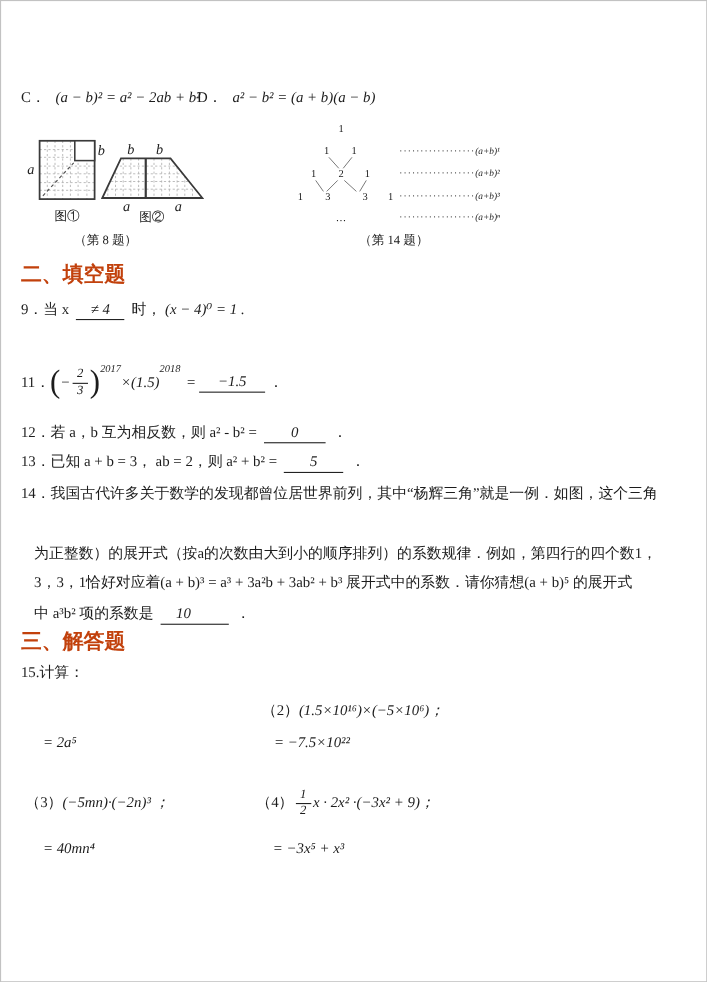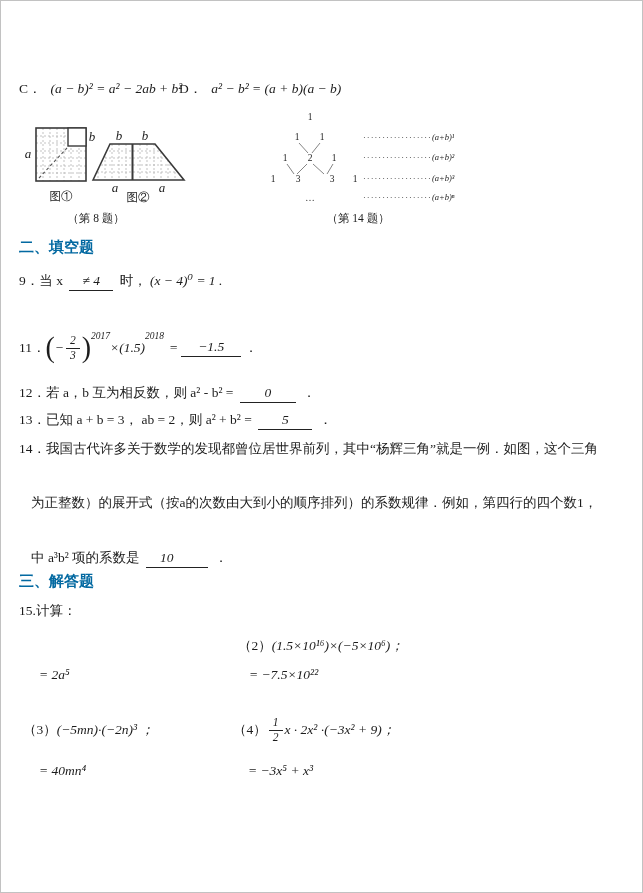--- a/index.html
+++ b/index.html
@@ -6,21 +6,21 @@
   html,body { background:#e8e8e8; }
   .page {
     position:relative; width:643px; height:893px;
     background:#ffffff; border:1px solid #c2c2c2;
     overflow:hidden;
     font-family:"Liberation Serif","DejaVu Serif",serif;
     color:#1c1c1c;
   }
   .t { position:absolute; font-size:13.5px; white-space:nowrap; line-height:1.25; }
   .math { font-style:italic; }
-  .hdr { font-family:"Liberation Sans","DejaVu Sans",sans-serif; font-weight:700; font-size:15px; color:#0369a1; }
+  .hdr { font-family:"Liberation Sans","DejaVu Sans",sans-serif; font-weight:700; font-size:19px; color:#c2410c; }
   .ans {
     display:inline-block; min-width:44px; text-align:center;
     border-bottom:1.2px solid #222; padding:0 10px; margin:0 3px;
     font-style:italic;
   }
   .row { display:flex; align-items:center; }
   .frac { display:inline-flex; flex-direction:column; align-items:center;
           vertical-align:middle; font-size:11.5px; line-height:1.15; margin:0 2px; font-style:italic; }
   .frac .fnum { padding:0 4px; border-bottom:1px solid #222; }
   .frac .fden { padding:0 4px; }
@@ -128,20 +128,21 @@
   </div>
 
   <div class="t" style="left:18px; top:411px;">
     <span>13．已知 a + b = 3， ab = 2，则 a² + b² =</span>
     <span class="ans" style="min-width:54px;">5</span>
     <span>．</span>
   </div>
 
   <div class="t" style="left:18px; top:440px;">14．我国古代许多关于数学的发现都曾位居世界前列，其中“杨辉三角”就是一例．如图，这个三角</div>
   <div class="t" style="left:30px; top:494px;">为正整数）的展开式（按a的次数由大到小的顺序排列）的系数规律．例如，第四行的四个数1，</div>
+  <div class="t" style="left:30px; top:521px;">3，3，1恰好对应着(a + b)³ = a³ + 3a²b + 3ab² + b³ 展开式中的系数．请你猜想(a + b)⁵ 的展开式</div>
   <div class="t" style="left:30px; top:549px;">
     <span>中 a³b² 项的系数是</span>
     <span class="ans" style="min-width:62px; text-align:left; padding-left:14px;">10</span>
     <span>．</span>
   </div>
 
   <div class="t hdr" style="left:18px; top:571px;">三、解答题</div>
 
   <div class="t" style="left:18px; top:602px;">15.计算：</div>
 

